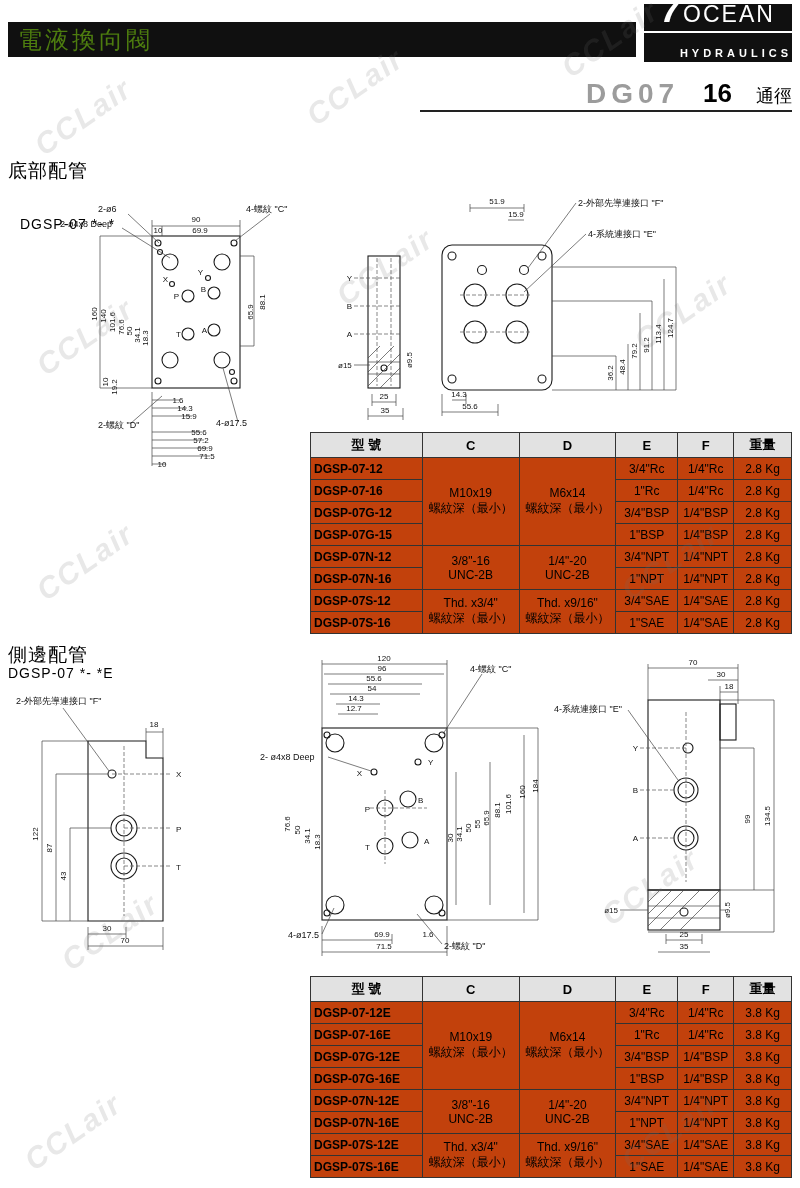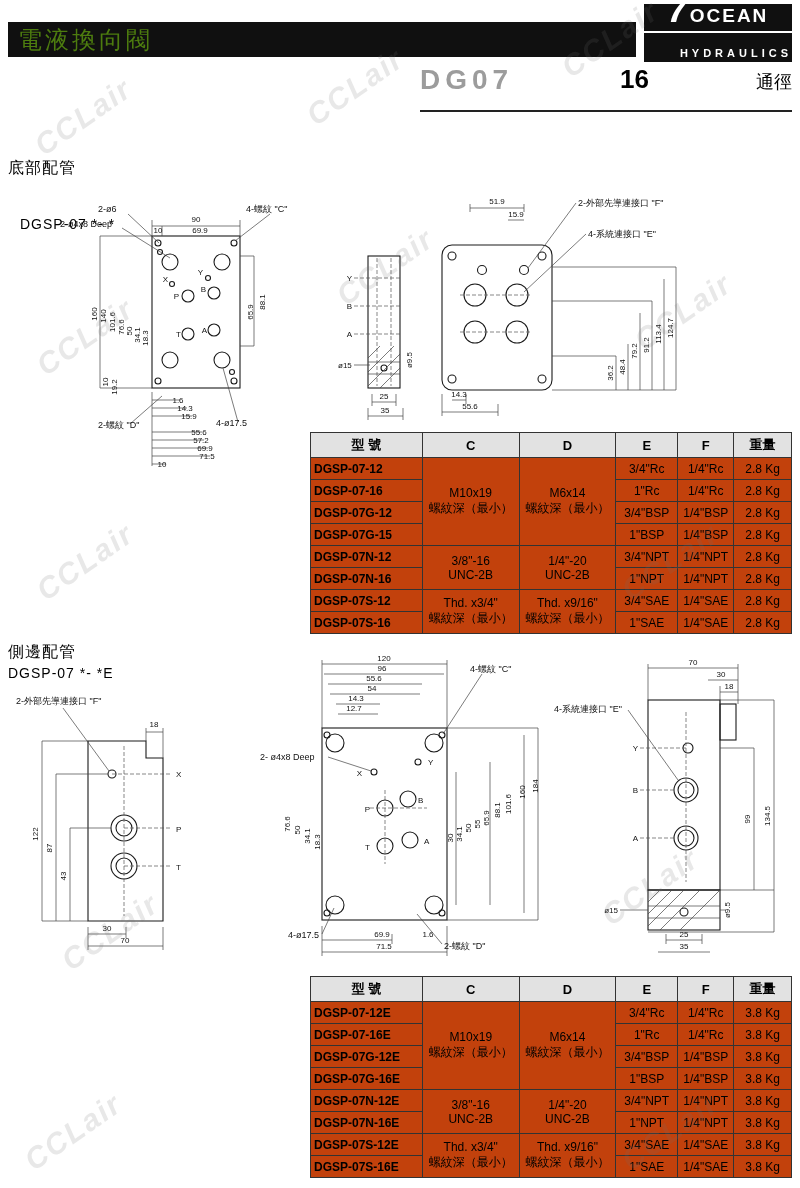--- a/index.html
+++ b/index.html
@@ -13,34 +13,34 @@
   .w7{left:615px;top:545px;} .w8{left:55px;top:915px;}  .w9{left:595px;top:870px;}
   .w10{left:615px;top:1115px;} .w11{left:18px;top:1115px;} .w12{left:330px;top:250px;}
   
   .title-bar{position:absolute;left:8px;top:22px;width:628px;height:35px;background:#101010;
              display:flex;align-items:center;padding-left:10px;box-sizing:border-box;z-index:1;}
   .title-bar span{color:#4d7c0f;font-size:24px;font-weight:normal;letter-spacing:3px;}
   .logo{position:absolute;left:644px;top:4px;width:148px;height:58px;background:#101010;color:#fff;
         display:flex;flex-direction:column;justify-content:flex-end;box-sizing:border-box;z-index:1;}
   .logo-top{display:flex;align-items:baseline;justify-content:center;gap:2px;line-height:1;}
   .logo .seven{font-size:36px;font-weight:bold;font-style:italic;}
-  .logo .ocean{font-size:19px;font-weight:bold;letter-spacing:2px;}
+  .logo .ocean{font-size:23px;font-weight:normal;letter-spacing:2px;}
   .logo-bot{border-top:2px solid #fff;margin-top:3px;text-align:right;font-size:11px;
             letter-spacing:4px;padding:14px 0 3px 0;font-weight:bold;}
   .model-row{position:absolute;left:420px;top:80px;width:372px;height:32px;border-bottom:2px solid #222;
-             display:flex;justify-content:space-between;align-items:flex-end;gap:4px;z-index:1;box-sizing:border-box;padding-bottom:16px;}
+             display:flex;justify-content:flex-end;align-items:flex-end;gap:24px;z-index:1;box-sizing:border-box;padding-bottom:2px;}
   .model-row .dg{color:#9c9c9c;font-size:28px;font-weight:bold;letter-spacing:5px;line-height:1;}
   .model-row .sz{font-size:26px;font-weight:bold;line-height:1.1;}
   .model-row .tu{font-size:18px;line-height:1.2;}
   .size-row{position:absolute;left:8px;top:116px;width:784px;height:30px;border-bottom:2px solid #222;
             display:flex;justify-content:space-between;align-items:flex-end;box-sizing:border-box;
             padding-bottom:4px;z-index:1;}
   .size-row .big{font-size:18px;font-weight:bold;letter-spacing:1px;}
   .size-row .small{font-size:12px;}
-  .sub-title{position:absolute;font-size:16px;letter-spacing:1px;z-index:1;}
+  .sub-title{position:absolute;font-size:19px;letter-spacing:1px;z-index:1;}
   .sub-code{position:absolute;font-size:14px;letter-spacing:1px;z-index:1;}
   .st1{left:8px;top:158px;} .sc1{left:20px;top:181px;margin-top:35px;}
   .st2{left:8px;top:642px;} .sc2{left:8px;top:665px;}
   
   svg{position:absolute;z-index:1;overflow:visible;}
   #svg1{left:2px;top:196px;}   #svg2{left:330px;top:238px;}  #svg3{left:420px;top:190px;}
   #svg4{left:8px;top:686px;}   #svg5{left:232px;top:650px;}  #svg6{left:548px;top:652px;}
   svg .geo{fill:none;stroke:#1a1a1a;stroke-width:1.1;}
   svg .dimlines{fill:none;stroke:#444;stroke-width:0.7;}
   svg .dash{fill:none;stroke:#555;stroke-width:0.7;stroke-dasharray:4 2;}

